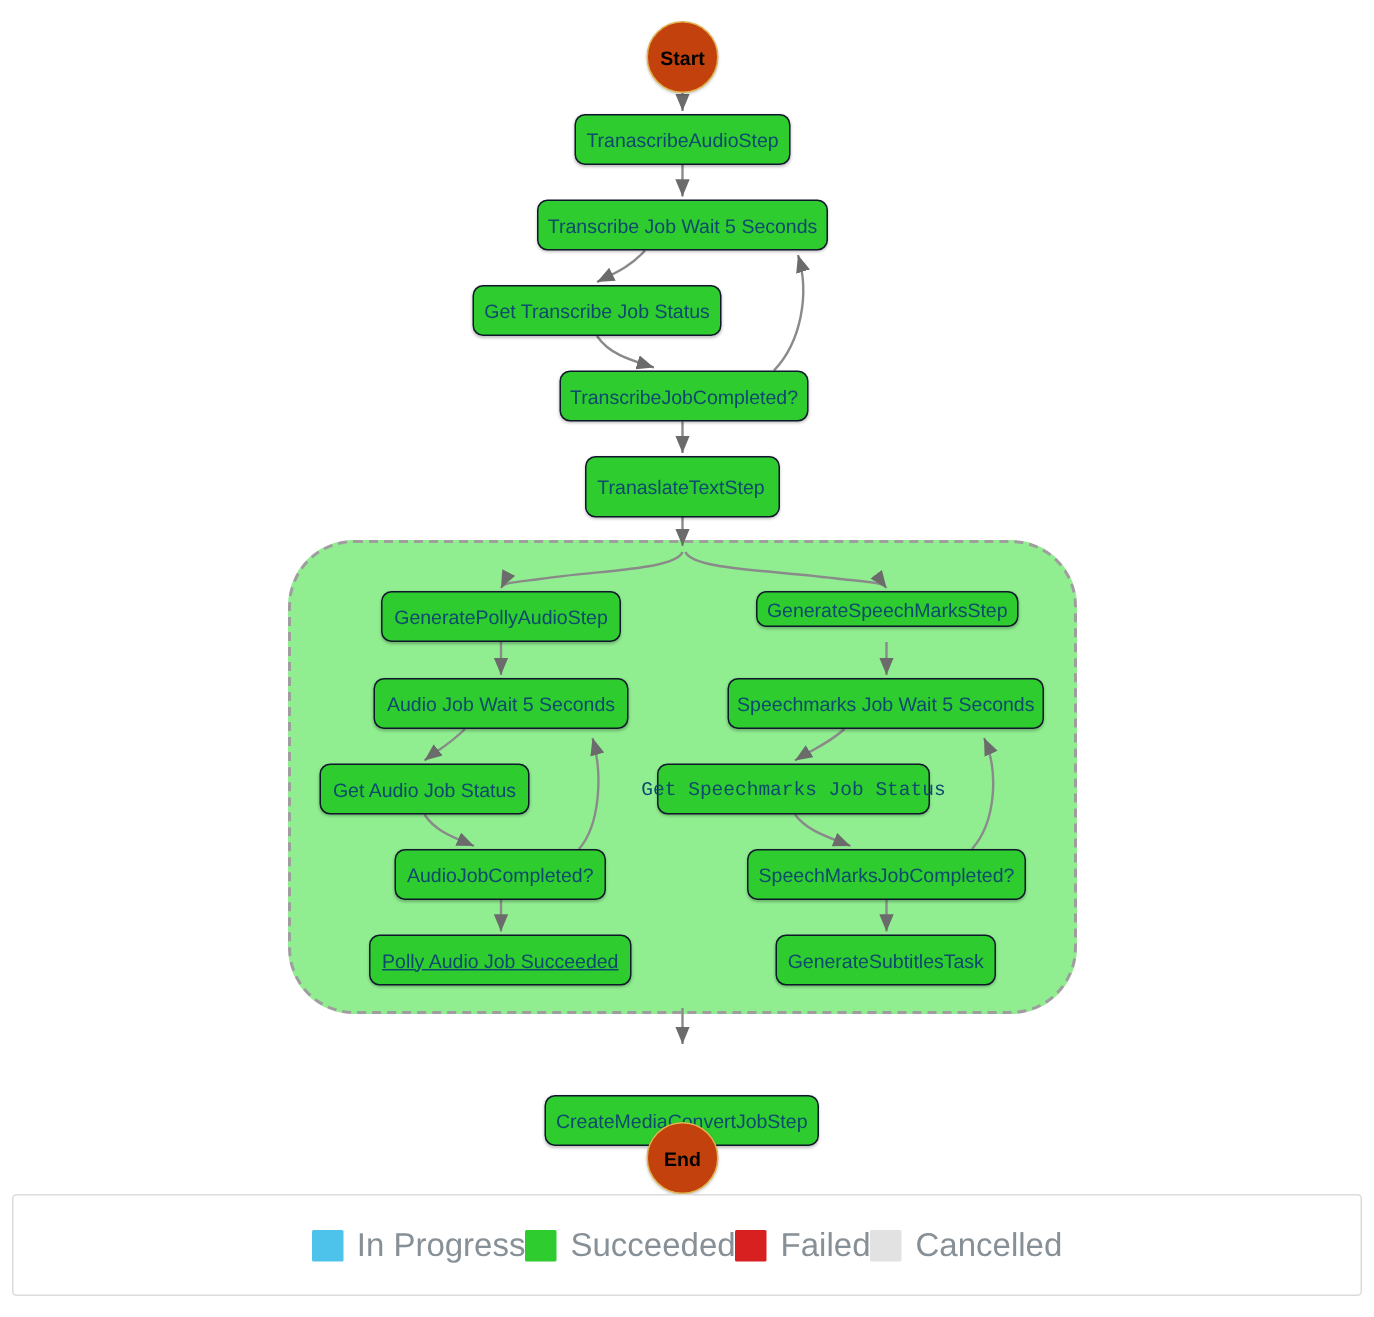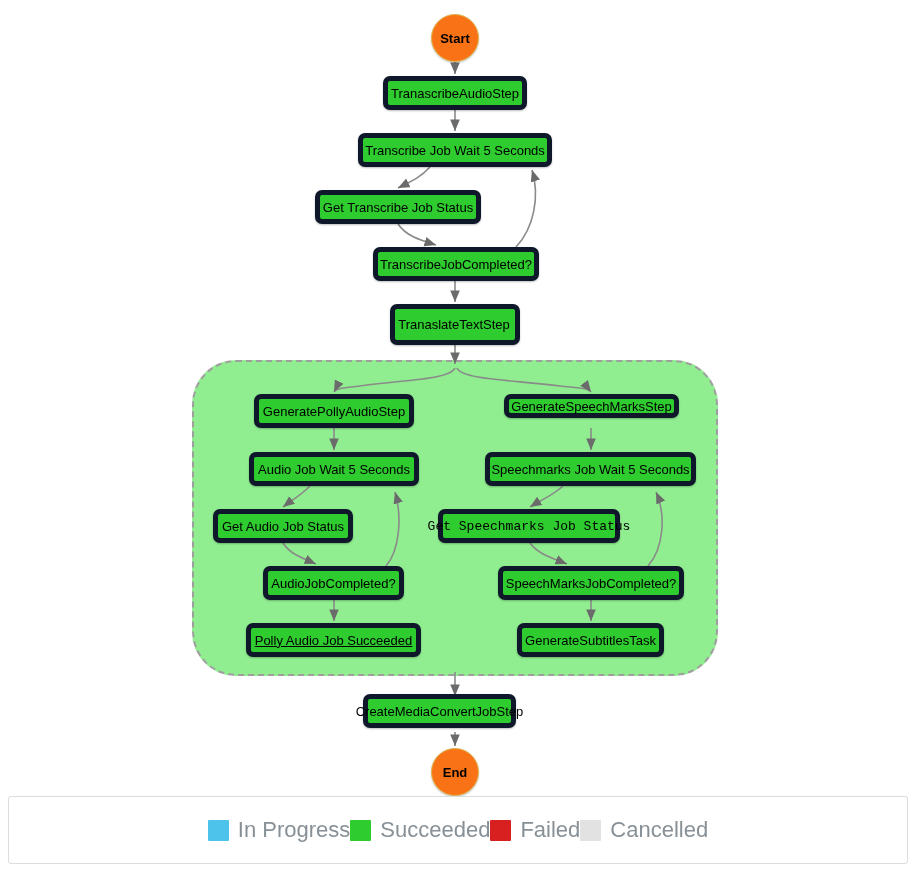--- a/index.html
+++ b/index.html
@@ -27,38 +27,38 @@
   #edges {
     position: absolute;
     left: 0; top: 0;
     width: 916px; height: 878px;
     pointer-events: none;
   }
   
   .node {
     position: absolute;
     background: #2ECC2E;
-    border: 5px solid #0f172a;
+    border: 1px solid #0f172a;
     border-radius: 7px;
-    color: #000000;
+    color: #0c4a6e;
     font-size: 13px;
     line-height: 1;
     display: flex;
     align-items: center;
     justify-content: center;
     text-align: center;
     box-shadow: 0 1px 2px rgba(0,0,0,0.25);
     white-space: nowrap;
     padding: 0 10px;
   }
   .terminal {
     position: absolute;
     width: 48px; height: 48px;
     border-radius: 50%;
-    background: #f97316;
+    background: #c2410c;
     border: 1px solid #e0b44e;
     color: #000000;
     font-size: 13px;
     font-weight: bold;
     display: flex;
     align-items: center;
     justify-content: center;
     box-shadow: 0 1px 2px rgba(0,0,0,0.22);
   }
   
@@ -153,21 +153,21 @@
       <div class="node" style="left: 254px; top: 394px; width: 160px; height: 34px;">GeneratePollyAudioStep</div>
       <div class="node" style="left: 249px; top: 452px; width: 170px; height: 34px;">Audio Job Wait 5 Seconds</div>
       <div class="node" style="left: 213px; top: 509px; width: 140px; height: 34px;">Get Audio Job Status</div>
       <div class="node" style="left: 263px; top: 566px; width: 141px; height: 34px;">AudioJobCompleted?</div>
       <div class="node" style="left: 246px; top: 623px; width: 175px; height: 34px; text-decoration: underline;">Polly Audio Job Succeeded</div>
       <div class="node" style="left: 504px; top: 394px; width: 175px; height: 24px;">GenerateSpeechMarksStep</div>
       <div class="node" style="left: 485px; top: 452px; width: 211px; height: 34px;">Speechmarks Job Wait 5 Seconds</div>
       <div class="node" style="left: 438px; top: 509px; width: 182px; height: 34px; font-family: Liberation Mono, monospace;">Get Speechmarks Job Status</div>
       <div class="node" style="left: 498px; top: 566px; width: 186px; height: 34px;">SpeechMarksJobCompleted?</div>
       <div class="node" style="left: 517px; top: 623px; width: 147px; height: 34px;">GenerateSubtitlesTask</div>
-      <div class="node" style="left: 363px; top: 694px; width: 153px; height: 34px;">CreateMediaConvertJobStep</div>
+      <div class="node" style="left: 363px; top: 730px; width: 183px; height: 34px;">CreateMediaConvertJobStep</div>
       <div class="terminal" style="left: 431px; top: 14px;">Start</div>
       <div class="terminal" style="left: 431px; top: 748px;">End</div>
     </div>
 
   <div id="legend">
       <div class="legend-item">
         <span class="swatch" style="background: rgb(77, 195, 236);"></span>
         <span class="legend-label">In Progress</span>
       </div>
       <div class="legend-item">

